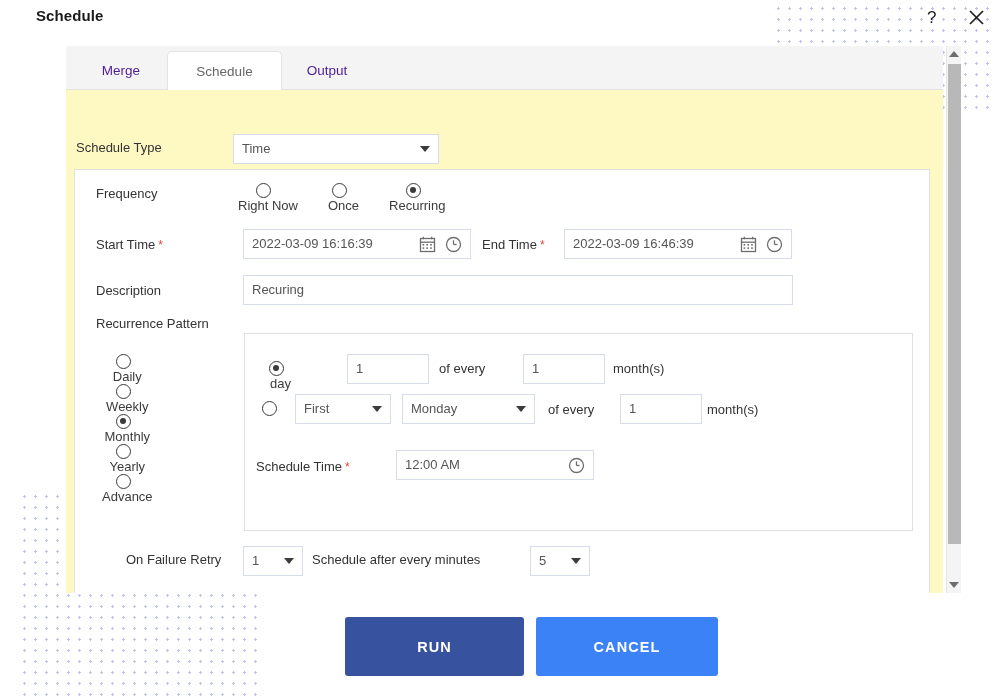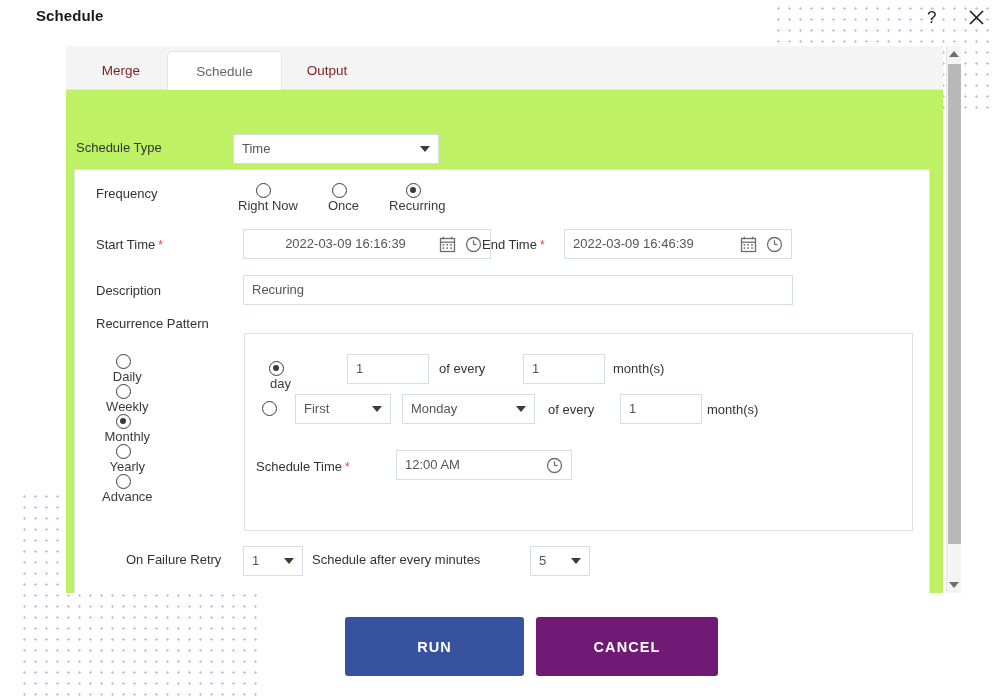--- a/index.html
+++ b/index.html
@@ -76,21 +76,21 @@
     border-bottom: 1px solid #e3e3e3;
   }
   .tab {
     position: absolute;
     top: 5px;
     height: 38px;
     display: flex;
     align-items: center;
     justify-content: center;
     font-size: 13.5px;
-    color: #7f1d1d;
+    color: #4c1d95;
     cursor: pointer;
     border-radius: 5px 5px 0 0;
     user-select: none;
   }
   .tab.active {
     background: #ffffff;
     color: #666666;
     border-left: 1px solid #e3e3e3;
     border-right: 1px solid #e3e3e3;
     border-top: 1px solid #e3e3e3;
@@ -98,21 +98,21 @@
   }
   #tab-merge    { left: 9px;   width: 92px; }
   #tab-schedule { left: 101px; width: 113px; }
   #tab-output   { left: 215px; width: 92px; }
 
   
   #panel-body {
     position: relative;
     height: 504px;
     padding: 0;
-    background: #bef264;
+    background: #fef9c3;
     overflow: hidden;
   }
   .lbl {
     font-size: 13px;
     color: #333;
   }
   .req { color: #e8453c; font-size: 12px; margin-left: 3px; }
 
   .inp {
     box-sizing: border-box;
@@ -170,21 +170,21 @@
   
   #lbl-schedule-type { position:absolute; left: 10px; top: 50px; }
   #schedule-type-select { position:absolute; left: 167px; top: 44px; width: 206px; }
 
   #outer-box { left: 8px; top: 79px; width: 856px; height: 430px; }
 
   #lbl-frequency { position:absolute; left: 30px; top: 96px; text-align: right; }
   #freq-group { position:absolute; left: 164px; top: 93px; display:flex; align-items:center; gap: 22px; }
 
   #lbl-start-time { position:absolute; left: 30px; top: 147px; display:flex; align-items:center; }
-  #start-time-input { position:absolute; left: 177px; top: 139px; width: 248px; text-align: center; }
+  #start-time-input { position:absolute; left: 177px; top: 139px; width: 228px; }
   #lbl-end-time { position:absolute; left: 416px; top: 147px; display:flex; align-items:center; }
   #end-time-input { position:absolute; left: 498px; top: 139px; width: 228px; }
 
   #lbl-description { position:absolute; left: 30px; top: 193px; }
   #description-input { position:absolute; left: 177px; top: 185px; width: 550px; }
 
   #lbl-recurrence-pattern { position:absolute; left: 30px; top: 226px; }
 
   #pattern-radios { position:absolute; left: 28px; top: 264px; display:flex; flex-direction:column; }
 
@@ -197,21 +197,21 @@
   #lbl-months-1 { position:absolute; left: 547px; top: 271px; }
 
   #ordinal-radio { position:absolute; left: 196px; top: 311px; }
   #ordinal-select { position:absolute; left: 229px; top: 304px; width: 96px; }
   #weekday-select { position:absolute; left: 336px; top: 304px; width: 133px; }
   #lbl-of-every-2 { position:absolute; left: 482px; top: 312px; }
   #month-num-input-2 { position:absolute; left: 554px; top: 304px; width: 82px; }
   #lbl-months-2 { position:absolute; left: 641px; top: 312px; }
 
   #lbl-schedule-time { position:absolute; left: 190px; top: 369px; display:flex; align-items:center; }
-  #schedule-time-input { position:absolute; left: 330px; top: 360px; width: 176px; }
+  #schedule-time-input { position:absolute; left: 330px; top: 360px; width: 198px; }
 
   #lbl-on-failure-retry { position:absolute; left: 30px; top: 462px; margin-left: 30px; }
   #retry-select { position:absolute; left: 177px; top: 456px; width: 60px; }
   #lbl-sched-after { position:absolute; left: 246px; top: 462px; text-align: center; }
   #minutes-select { position:absolute; left: 464px; top: 456px; width: 60px; }
 
   
   #scrollbar {
     position: absolute;
     left: 946px; top: 46px;
@@ -252,21 +252,21 @@
     border: none;
     border-radius: 3px;
     color: #ffffff;
     font-size: 14.5px;
     font-weight: bold;
     letter-spacing: 1.1px;
     cursor: pointer;
     font-family: "Liberation Sans", sans-serif;
   }
   #run-button    { left: 345px; width: 179px; background: #37529e; }
-  #cancel-button { left: 536px; width: 182px; background: #701a75; }
+  #cancel-button { left: 536px; width: 182px; background: #3b82f6; }
 </style>
 </head>
 <body>
 
 <div class="dots" id="dots-top-right"></div>
 <div class="dots" id="dots-bottom-left"></div>
 
 <div id="window-header">
   <div id="dialog-title">Schedule</div>
 

